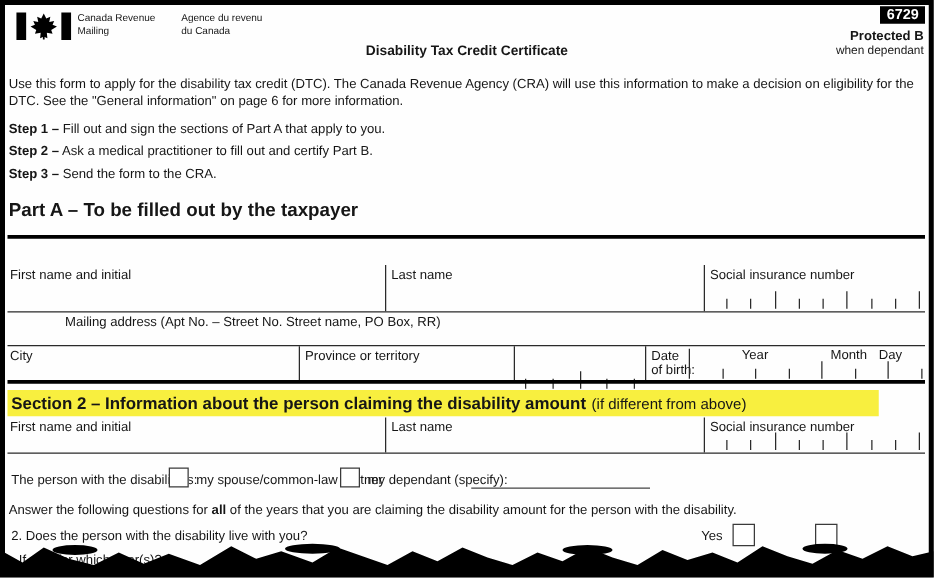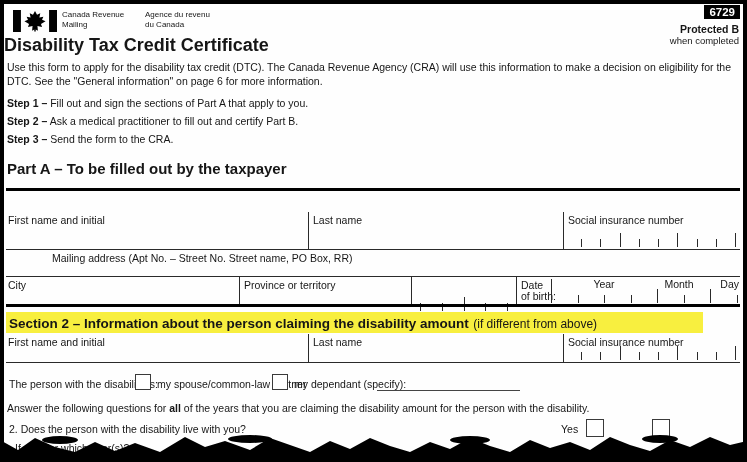--- a/index.html
+++ b/index.html
@@ -39,23 +39,23 @@
     <div class="abs" style="left:58px;top:6px;font-size:8px;line-height:9.5px;">
       <div>Canada Revenue</div>
       <div>Mailing</div>
     </div>
     <div class="abs" style="left:141px;top:6px;font-size:8px;line-height:9.5px;">
       <div>Agence du revenu</div>
       <div>du Canada</div>
     </div>
     <div class="abs formnum" style="right:3px;top:1px;">6729</div>
     <div class="abs b right" style="right:4px;top:19px;font-size:10.5px;">Protected B</div>
-    <div class="abs right" style="right:4px;top:31px;font-size:9.5px;">when completed</div>
-
-    <div class="abs b" style="left:0;right:0;top:31px;text-align:left;font-size:18px;">Disability Tax Credit Certificate</div>
+    <div class="abs right" style="right:4px;top:31px;font-size:9.5px;">when dependant</div>
+
+    <div class="abs b" style="left:0;right:0;top:31px;text-align:center;font-size:11px;">Disability Tax Credit Certificate</div>
 
     <div class="abs body" style="left:3px;top:57px;width:733px;">Use this form to apply for the disability tax credit (DTC). The Canada Revenue Agency (CRA) will use this information to make a decision on eligibility for the DTC. See the "General information" on page 6 for more information.</div>
 
     <div class="abs body" style="left:3px;top:93px;">
       <span class="b">Step 1 –</span>
       <span>Fill out and sign the sections of Part A that apply to you.</span>
     </div>
     <div class="abs body" style="left:3px;top:111px;">
       <span class="b">Step 2 –</span>
       <span>Ask a medical practitioner to fill out and certify Part B.</span>
@@ -119,21 +119,21 @@
             <i class="tk t8"></i>
             <i class="tk t8"></i>
         </div>
       </div>
       <div class="vline" style="left:512px;"></div>
       <div class="cell" style="left:513px;right:0;">
         <span class="lbl abs" style="left:4px;top:2px;">Date</span>
         <span class="lbl abs" style="left:4px;top:13px;">of birth:</span>
         <span class="lbl abs" style="left:62px;top:1px;width:50px;text-align:center;">Year</span>
         <span class="lbl abs" style="left:140px;top:1px;width:44px;text-align:center;">Month</span>
-        <span class="lbl abs" style="left:186px;top:1px;width:36px;text-align:right;">Day</span>
+        <span class="lbl abs" style="left:186px;top:1px;width:36px;text-align:left;">Day</span>
         <div class="ticks" style="left:34px;right:3px;bottom:1px;">
           <i class="tk t24"></i>
             <i class="tk t8"></i>
             <i class="tk t8"></i>
             <i class="tk t8"></i>
             <i class="tk t14"></i>
             <i class="tk t8"></i>
             <i class="tk t14"></i>
             <i class="tk t8"></i>
         </div>

